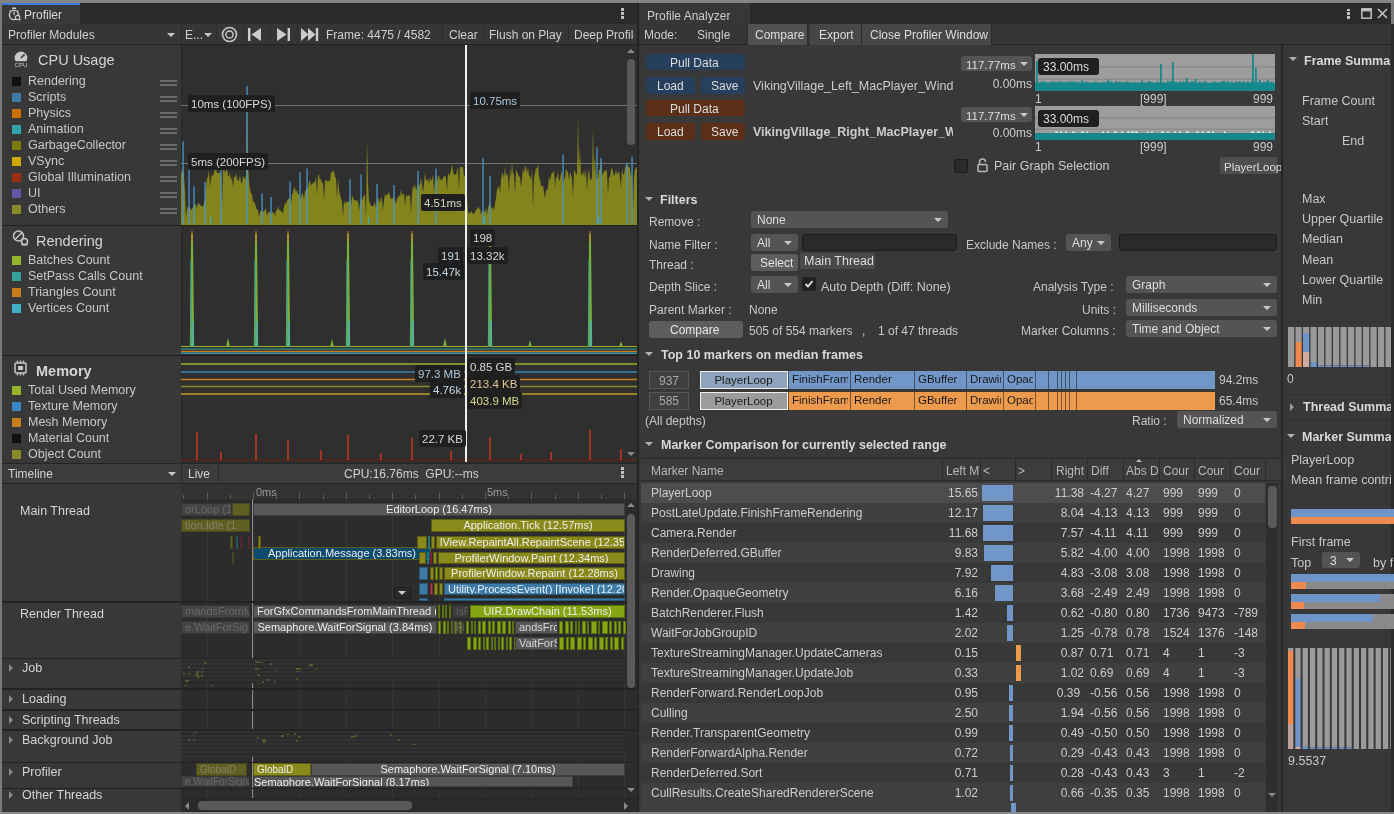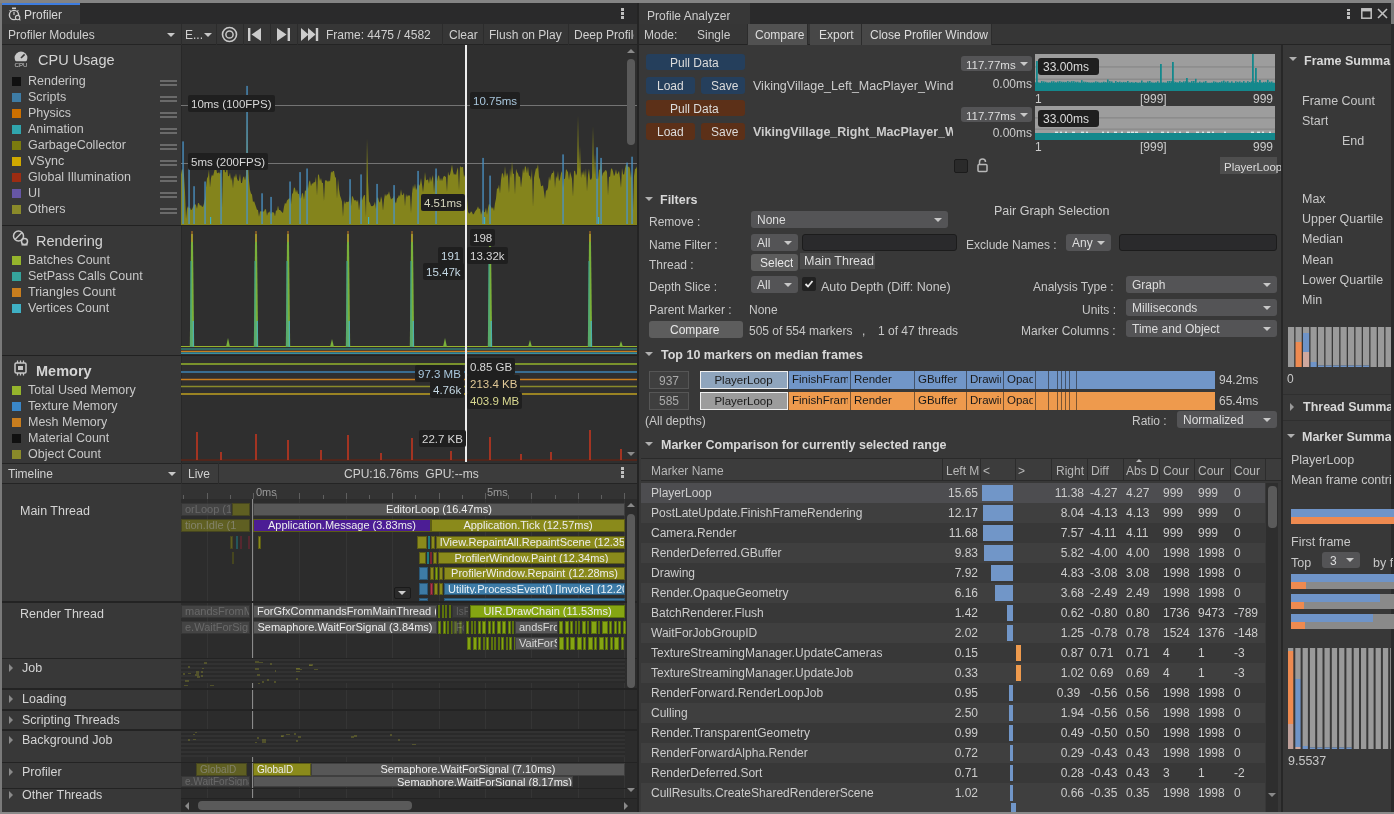--- a/index.html
+++ b/index.html
@@ -305,21 +305,21 @@
 <div style="left:577.7999999999998px;top:499px;width:1px;height:299px;background:#353535;"></div>
 <div style="left:624.1999999999998px;top:499px;width:1px;height:299px;background:#353535;"></div>
 <div class="t" style="left:256px;top:486px;font-size:11px;color:#9a9a9a;">0ms</div>
 <div class="t" style="left:487px;top:486px;font-size:11px;color:#9a9a9a;">5ms</div>
 <div style="left:252px;top:499px;width:1px;height:299px;background:#8a8a8a;"></div>
 <div class="t" style="left:20px;top:504px;font-size:12.5px;color:#d4d4d4;">Main Thread</div>
 <div class="t" style="left:181px;top:503px;width:51px;height:12.5px;background:#585858;border:1px solid #3f3f3f;opacity:.55;color:#9a9a9a;font-size:11px;text-align:left;padding:0 3px;line-height:11.5px;">orLoop (1.6</div>
 <div class="t" style="left:232px;top:503px;width:18px;height:12.5px;background:#8a8a1b;border:1px solid #5c5c15;opacity:.55;color:#ededed;font-size:11px;text-align:center;line-height:11.5px;"></div>
 <div class="t" style="left:253px;top:503px;width:372px;height:12.5px;background:#575757;border:1px solid #3f3f3f;color:#ededed;font-size:11px;text-align:center;line-height:11.5px;">EditorLoop (16.47ms)</div>
 <div class="t" style="left:181px;top:519px;width:69px;height:12.5px;background:#8a8a1b;border:1px solid #5c5c15;opacity:.55;color:#c8c89a;font-size:11px;text-align:left;padding:0 3px;line-height:11.5px;">tion.Idle (1</div>
-<div class="t" style="left:253px;top:519px;width:178px;height:12.5px;background:#4c1d95;border:1px solid #5c5c15;color:#ededed;font-size:11px;text-align:center;line-height:11.5px;">Application.Message (3.83ms)</div>
+<div class="t" style="left:253px;top:547px;width:178px;height:12.5px;background:#0c4a6e;border:1px solid #5c5c15;color:#ededed;font-size:11px;text-align:center;line-height:11.5px;">Application.Message (3.83ms)</div>
 <div class="t" style="left:431px;top:519px;width:194px;height:12.5px;background:#8a8a1b;border:1px solid #5c5c15;color:#ededed;font-size:11px;text-align:center;line-height:11.5px;">Application.Tick (12.57ms)</div>
 <div class="t" style="left:230px;top:536px;width:3px;height:12.5px;background:#8a8a1b;border:1px solid #5c5c15;opacity:.55;color:#ededed;font-size:11px;text-align:center;line-height:11.5px;"></div>
 <div class="t" style="left:236px;top:536px;width:2px;height:12.5px;background:#30a5ad;border:1px solid #1f7a80;opacity:.55;color:#ededed;font-size:11px;text-align:center;line-height:11.5px;"></div>
 <div class="t" style="left:240px;top:536px;width:2px;height:12.5px;background:#b03a50;border:1px solid #7a2433;opacity:.55;color:#ededed;font-size:11px;text-align:center;line-height:11.5px;"></div>
 <div class="t" style="left:248px;top:536px;width:2px;height:12.5px;background:#b03a50;border:1px solid #7a2433;opacity:.55;color:#ededed;font-size:11px;text-align:center;line-height:11.5px;"></div>
 <div class="t" style="left:258px;top:536px;width:3px;height:12.5px;background:#8a8a1b;border:1px solid #5c5c15;color:#ededed;font-size:11px;text-align:center;line-height:11.5px;"></div>
 <div class="t" style="left:417px;top:536px;width:10px;height:12.5px;background:#8a8a1b;border:1px solid #5c5c15;color:#ededed;font-size:11px;text-align:center;line-height:11.5px;"></div>
 <div class="t" style="left:428px;top:536px;width:2px;height:12.5px;background:#30a5ad;border:1px solid #1f7a80;color:#ededed;font-size:11px;text-align:center;line-height:11.5px;"></div>
 <div class="t" style="left:431px;top:536px;width:4px;height:12.5px;background:#8a8a1b;border:1px solid #5c5c15;color:#ededed;font-size:11px;text-align:center;line-height:11.5px;"></div>
 <div class="t" style="left:436px;top:536px;width:189px;height:12.5px;background:#8a8a1b;border:1px solid #5c5c15;color:#ededed;font-size:11px;text-align:left;padding:0 3px;line-height:11.5px;">lView.RepaintAll.RepaintScene (12.35m</div>
@@ -478,21 +478,21 @@
 <div style="left:354.2318903152784px;top:734.938791529101px;width:2.421963425930657px;height:1.6px;background:#8a8a2a;opacity:.4;"></div>
 <div style="left:390.0518596031856px;top:734.4473637268999px;width:2.405362891748702px;height:1.6px;background:#8a8a2a;opacity:.4;"></div>
 <div style="left:412.36581609788686px;top:743.7854276347206px;width:3.1423301162739303px;height:1.6px;background:#8a8a2a;opacity:.4;"></div>
 <div style="left:398.38551138740576px;top:739.4288429499819px;width:1.8508679678640445px;height:1.6px;background:#8a8a2a;opacity:.4;"></div>
 <div style="left:9px;top:768px;width:0;height:0;border-top:4.5px solid transparent;border-bottom:4.5px solid transparent;border-left:4.5px solid #8a8a8a;"></div>
 <div class="t" style="left:22px;top:765px;font-size:12.5px;color:#d4d4d4;">Profiler</div>
 <div class="t" style="left:196px;top:763px;width:51px;height:12.5px;background:#8a8a1b;border:1px solid #5c5c15;opacity:.55;color:#c8c89a;font-size:10px;text-align:left;padding:0 3px;line-height:11.5px;">GlobalD</div>
 <div class="t" style="left:253px;top:763px;width:58px;height:12.5px;background:#8a8a1b;border:1px solid #5c5c15;color:#ededed;font-size:10px;text-align:left;padding:0 3px;line-height:11.5px;">GlobalD</div>
 <div class="t" style="left:311px;top:763px;width:314px;height:12.5px;background:#575757;border:1px solid #3f3f3f;color:#ededed;font-size:11px;text-align:center;line-height:11.5px;">Semaphore.WaitForSignal (7.10ms)</div>
 <div class="t" style="left:181px;top:776px;width:69px;height:11px;background:#585858;border:1px solid #3f3f3f;opacity:.55;color:#9a9a9a;font-size:10px;text-align:left;padding:0 3px;line-height:10px;">e.WaitForSigna</div>
-<div class="t" style="left:253px;top:776px;width:320px;height:11px;background:#575757;border:1px solid #3f3f3f;color:#ededed;font-size:11px;text-align:right;line-height:10px;">Semaphore.WaitForSignal (8.17ms)</div>
+<div class="t" style="left:253px;top:776px;width:320px;height:11px;background:#575757;border:1px solid #3f3f3f;color:#ededed;font-size:11px;text-align:left;line-height:10px;">Semaphore.WaitForSignal (8.17ms)</div>
 <div style="left:2px;top:787.5px;width:635px;height:1.5px;background:#232323;"></div>
 <div style="left:9px;top:791px;width:0;height:0;border-top:4.5px solid transparent;border-bottom:4.5px solid transparent;border-left:4.5px solid #8a8a8a;"></div>
 <div class="t" style="left:22px;top:788px;font-size:12.5px;color:#d4d4d4;">Other Threads</div>
 <div style="left:181px;top:798px;width:456px;height:14px;background:#2a2a2a;border-top:1px solid #232323;"></div>
 <div style="left:185px;top:801.5px;width:0;height:0;border-top:4.5px solid transparent;border-bottom:4.5px solid transparent;border-right:4.5px solid #8a8a8a;"></div>
 <div style="left:198px;top:800.5px;width:214px;height:9px;background:#5a5a5a;border-radius:4px;"></div>
 <div style="left:624px;top:801.5px;width:0;height:0;border-top:4.5px solid transparent;border-bottom:4.5px solid transparent;border-left:4.5px solid #8a8a8a;"></div>
 <div style="left:627px;top:503px;width:0;height:0;border-left:4.5px solid transparent;border-right:4.5px solid transparent;border-bottom:4.5px solid #8a8a8a;"></div>
 <div style="left:627px;top:514px;width:8px;height:174px;background:#5a5a5a;border-radius:4px;"></div>
 <div style="left:627px;top:788px;width:0;height:0;border-left:4.5px solid transparent;border-right:4.5px solid transparent;border-top:4.5px solid #8a8a8a;"></div>
@@ -719,21 +719,21 @@
 <div style="left:1038px;top:110px;width:61px;height:17px;background:#1f1f1f;border-radius:3px;"></div>
 <div class="t" style="left:1043px;top:112px;font-size:12px;color:#dddddd;">33.00ms</div>
 <div class="t" style="left:1035px;top:140px;font-size:12px;color:#cccccc;">1</div>
 <div class="t" style="left:1140px;top:140px;font-size:12px;color:#cccccc;">[999]</div>
 <div class="t" style="left:1253px;top:140px;font-size:12px;color:#cccccc;">999</div>
 <div style="left:954px;top:159px;width:14px;height:14px;background:#2a2a2a;border:1px solid #1b1b1b;border-radius:2px;"></div>
 <svg style="left:976px;top:158px" width="13" height="15" viewBox="0 0 13 15">
     <rect x="2" y="6.5" width="9" height="7" rx="1" fill="none" stroke="#b8b8b8" stroke-width="1.5"></rect>
     <path d="M3.5,6.5 L3.5,4 A3,3 0 0 1 9.5,4" fill="none" stroke="#b8b8b8" stroke-width="1.5"></path>
   </svg>
-<div class="t" style="left:994px;top:159px;font-size:12.5px;color:#cccccc;margin-top:45px;">Pair Graph Selection</div>
+<div class="t" style="left:994px;top:159px;font-size:12.5px;color:#cccccc;">Pair Graph Selection</div>
 <div style="left:1220px;top:157px;width:57px;height:17px;background:#4e4e4e;"></div>
 <div class="t" style="left:1224px;top:159.5px;font-size:11.5px;color:#dddddd;">PlayerLoop</div>
 <div style="left:645px;top:197px;width:0;height:0;border-left:4.5px solid transparent;border-right:4.5px solid transparent;border-top:4.5px solid #b0b0b0;"></div>
 <div class="t b" style="left:660px;top:193px;font-size:12.5px;color:#d8d8d8;">Filters</div>
 <div class="t" style="left:649px;top:215px;font-size:12px;color:#c8c8c8;">Remove :</div>
 <div style="left:751px;top:211px;width:197px;height:17px;background:#545456;border-radius:3px;"></div>
 <div class="t" style="left:757px;top:213px;font-size:12px;color:#dddddd;">None</div>
 <div style="left:934px;top:217.5px;width:0;height:0;border-left:4px solid transparent;border-right:4px solid transparent;border-top:4px solid #c8c8c8;"></div>
 <div class="t" style="left:649px;top:238px;font-size:12px;color:#c8c8c8;">Name Filter :</div>
 <div style="left:751px;top:234px;width:47px;height:17px;background:#545456;border-radius:3px;"></div>

